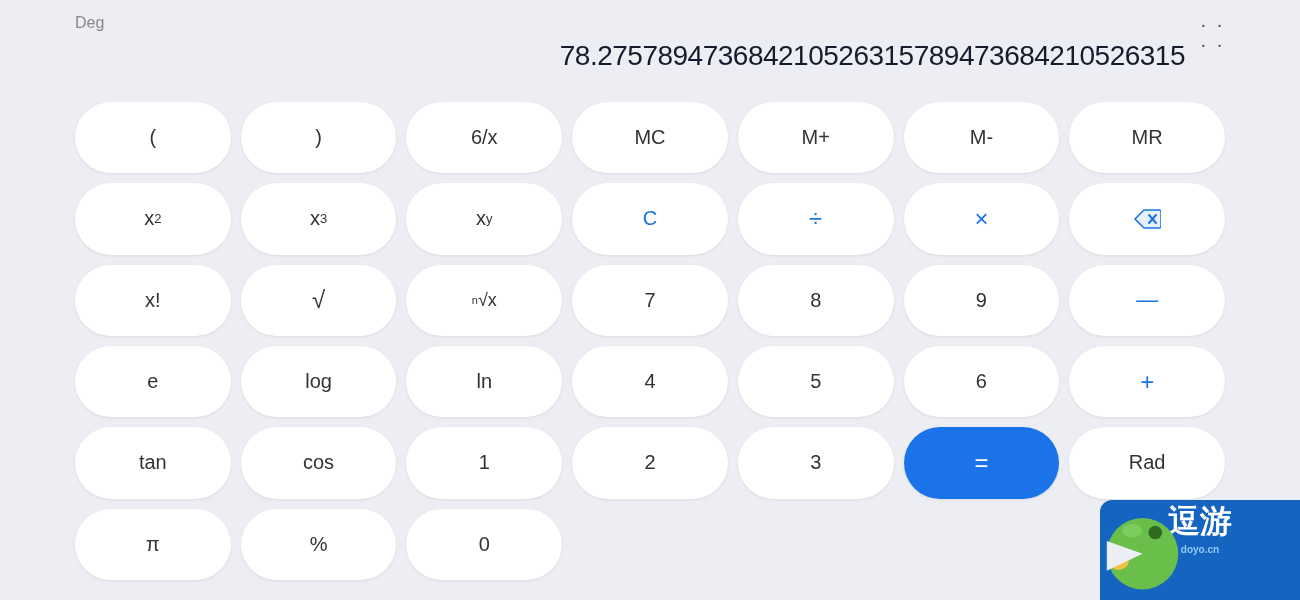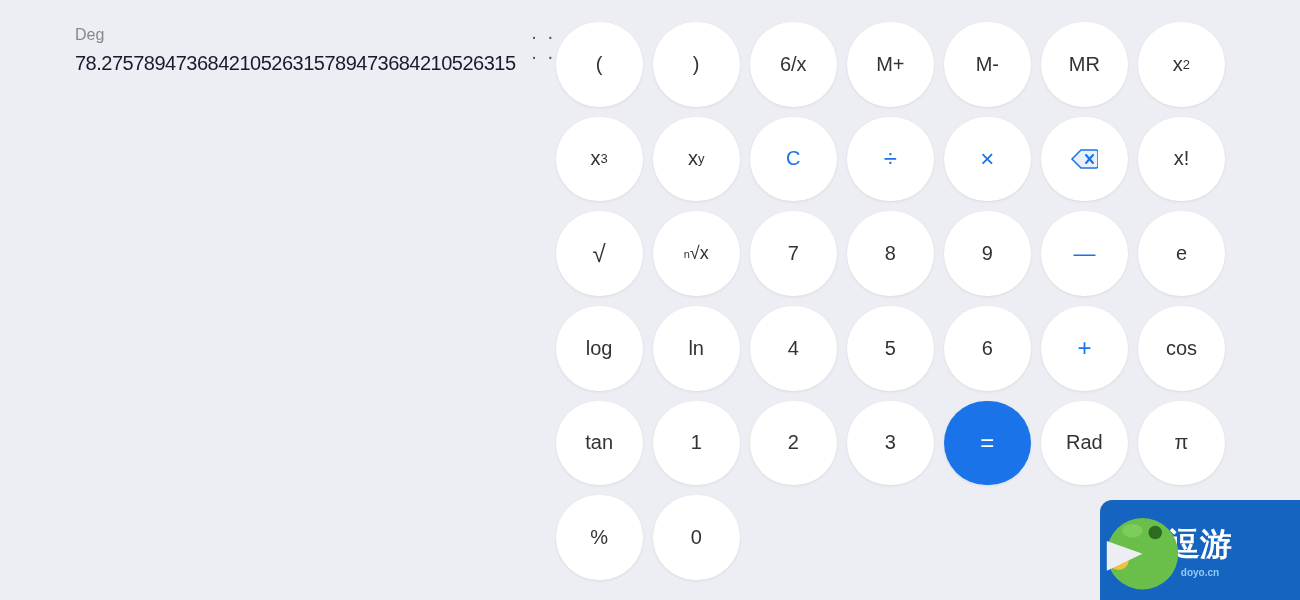--- a/index.html
+++ b/index.html
@@ -11,22 +11,22 @@
       font-family: 'Segoe UI', Arial, sans-serif;
       overflow: hidden;
       position: relative;
     }
 
     .calculator {
       width: 1300px;
       height: 600px;
       background: #eceef3;
       display: flex;
-      flex-direction: row;
-      padding: 12px 75px 20px 75px;
+      flex-direction: column;
+      padding: 0 75px 20px 75px;
       position: relative;
     }
 
     
     .display-area {
       flex: 0 0 auto;
       padding-top: 10px;
       padding-bottom: 10px;
       position: relative;
     }
@@ -45,21 +45,21 @@
       right: 0;
       cursor: pointer;
       color: #555;
       font-size: 20px;
       letter-spacing: 2px;
       line-height: 1;
     }
 
     .number-display {
       text-align: right;
-      font-size: 20px;
+      font-size: 28px;
       color: #1a1a2e;
       padding: 30px 40px 10px 0;
       white-space: nowrap;
       overflow: hidden;
       text-overflow: clip;
       letter-spacing: -0.5px;
     }
 
     
     .buttons-grid {
@@ -123,21 +123,20 @@
 
     .watermark-bg {
       position: absolute;
       bottom: 0;
       right: 0;
       width: 200px;
       height: 100px;
       background: #1565c0;
       border-radius: 12px 0 0 0;
       display: flex;
-      align-items: center;
       justify-content: center;
       margin-left: 24px;
     }
 
     .watermark-text {
       color: white;
       font-size: 32px;
       font-weight: bold;
       text-align: center;
     }
@@ -156,20 +155,21 @@
   <div class="display-area">
     <span class="deg-label">Deg</span>
     <span class="more-options">· ·<br>· ·</span>
     <div class="number-display">78.275789473684210526315789473684210526315</div>
   </div>
 
   <div class="buttons-grid" id="buttons-container">
   <button class="btn">(</button>
       <button class="btn">)</button>
       <button class="btn">6/x</button>
+      <button class="btn">MC</button>
       <button class="btn">M+</button>
       <button class="btn">M-</button>
       <button class="btn">MR</button>
       <button class="btn">x<sup>2</sup></button>
       <button class="btn">x<sup>3</sup></button>
       <button class="btn">x<sup>y</sup></button>
       <button class="btn btn-blue">C</button>
       <button class="btn btn-operator">÷</button>
       <button class="btn btn-operator">×</button>
       <button class="btn btn-backspace">
@@ -186,22 +186,22 @@
       <button class="btn">8</button>
       <button class="btn">9</button>
       <button class="btn btn-operator" style="color: rgb(26, 115, 232); font-size: 22px;">—</button>
       <button class="btn">e</button>
       <button class="btn">log</button>
       <button class="btn">ln</button>
       <button class="btn">4</button>
       <button class="btn">5</button>
       <button class="btn">6</button>
       <button class="btn btn-operator">+</button>
+      <button class="btn">tan</button>
       <button class="btn">cos</button>
-      <button class="btn">tan</button>
       <button class="btn">1</button>
       <button class="btn">2</button>
       <button class="btn">3</button>
       <button class="btn" style="background: rgb(26, 115, 232); color: white; font-size: 24px;">=</button>
       <button class="btn">Rad</button>
       <button class="btn">π</button>
       <button class="btn">%</button>
       <button class="btn">0</button>
       <button class="btn" style="visibility: hidden;">.</button>
       <button class="btn" style="background: rgb(26, 115, 232); color: white; font-size: 24px; visibility: hidden;">=</button>

